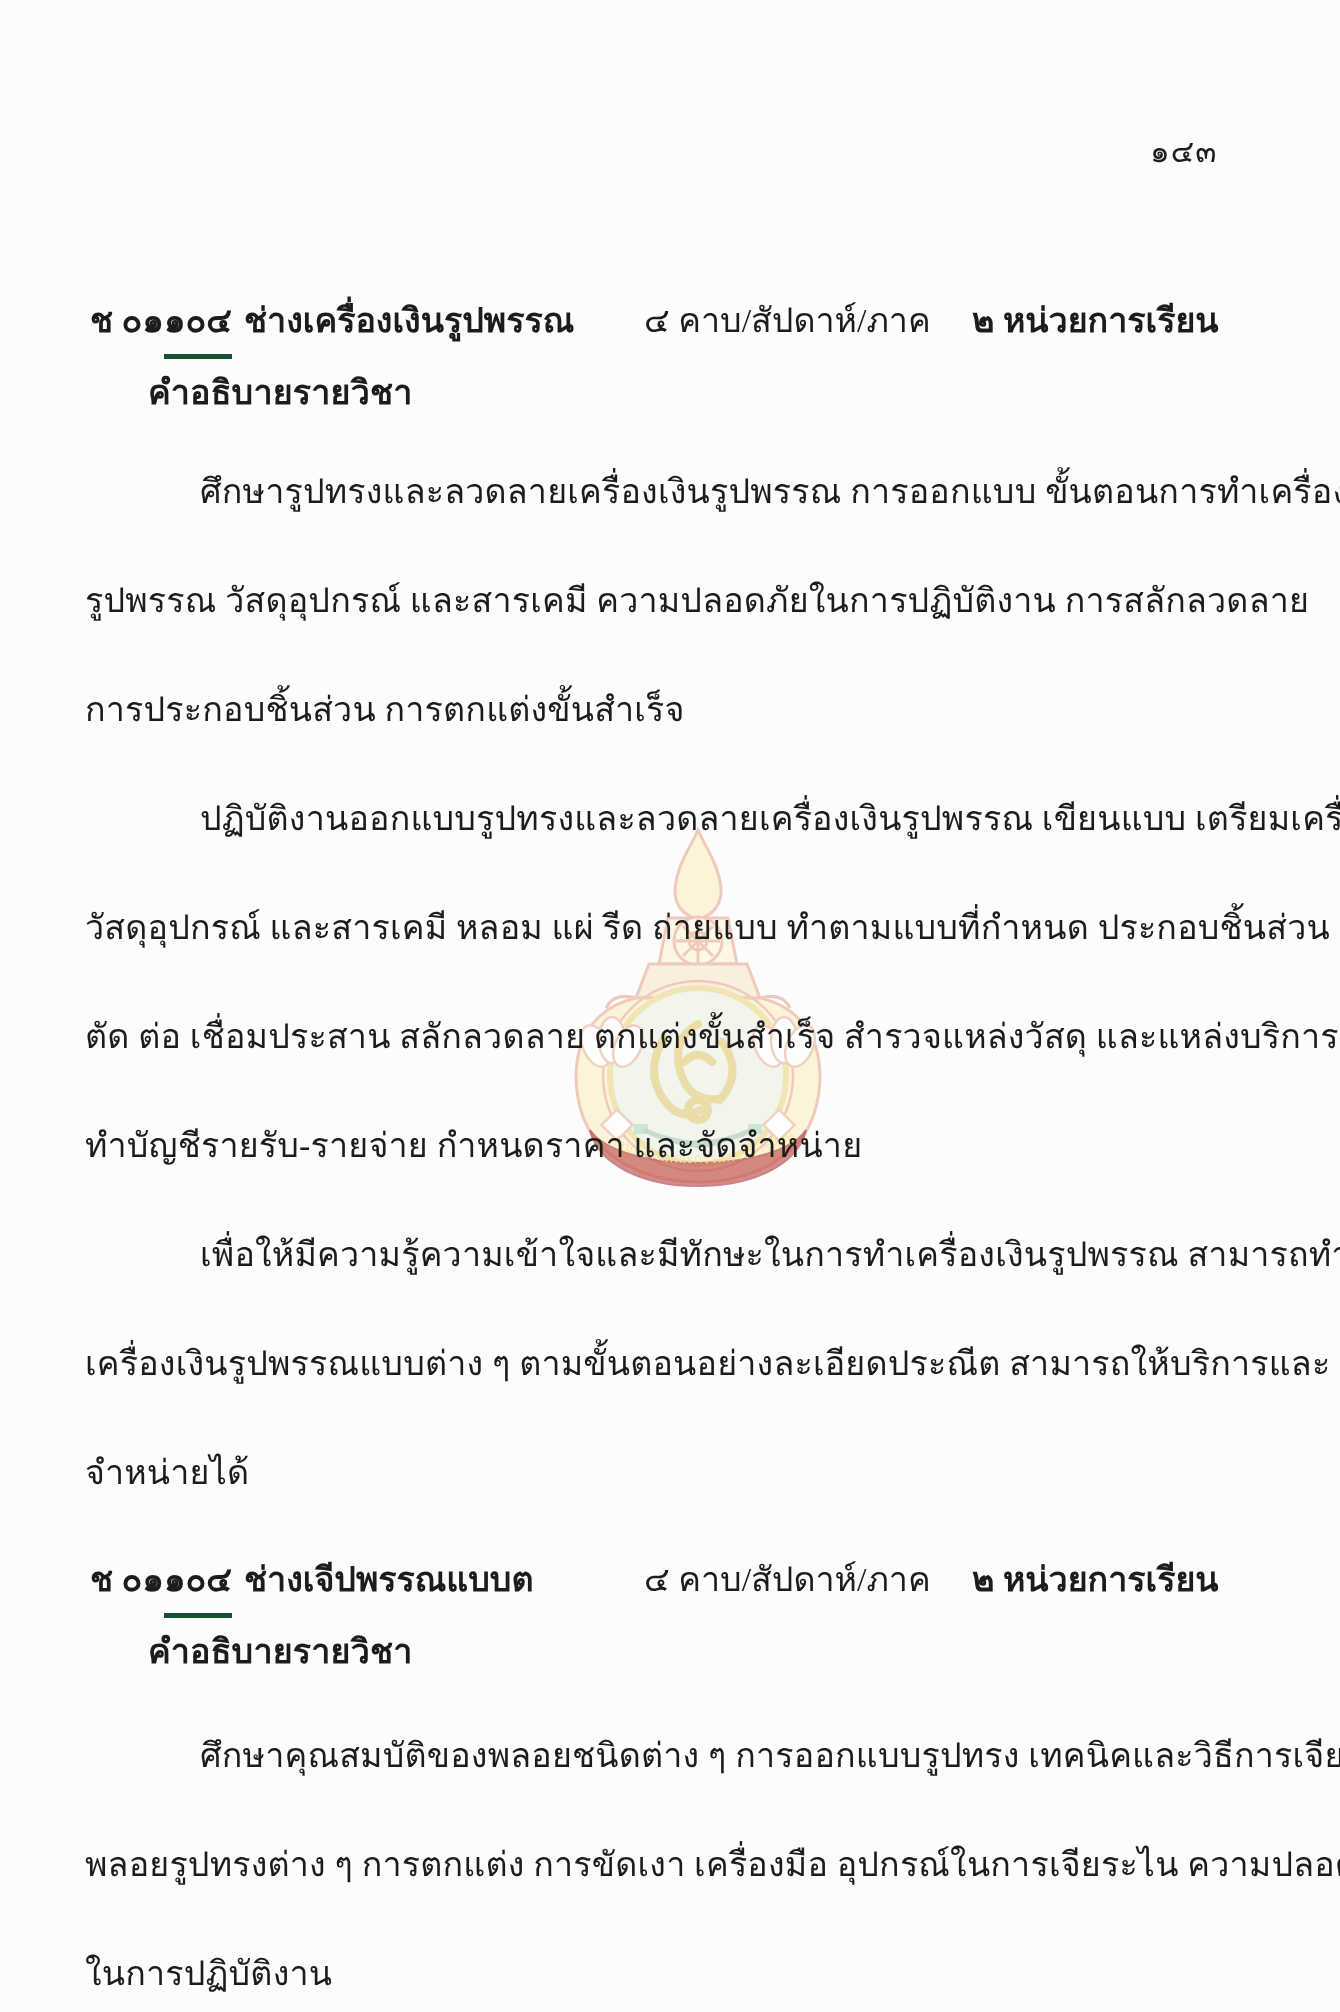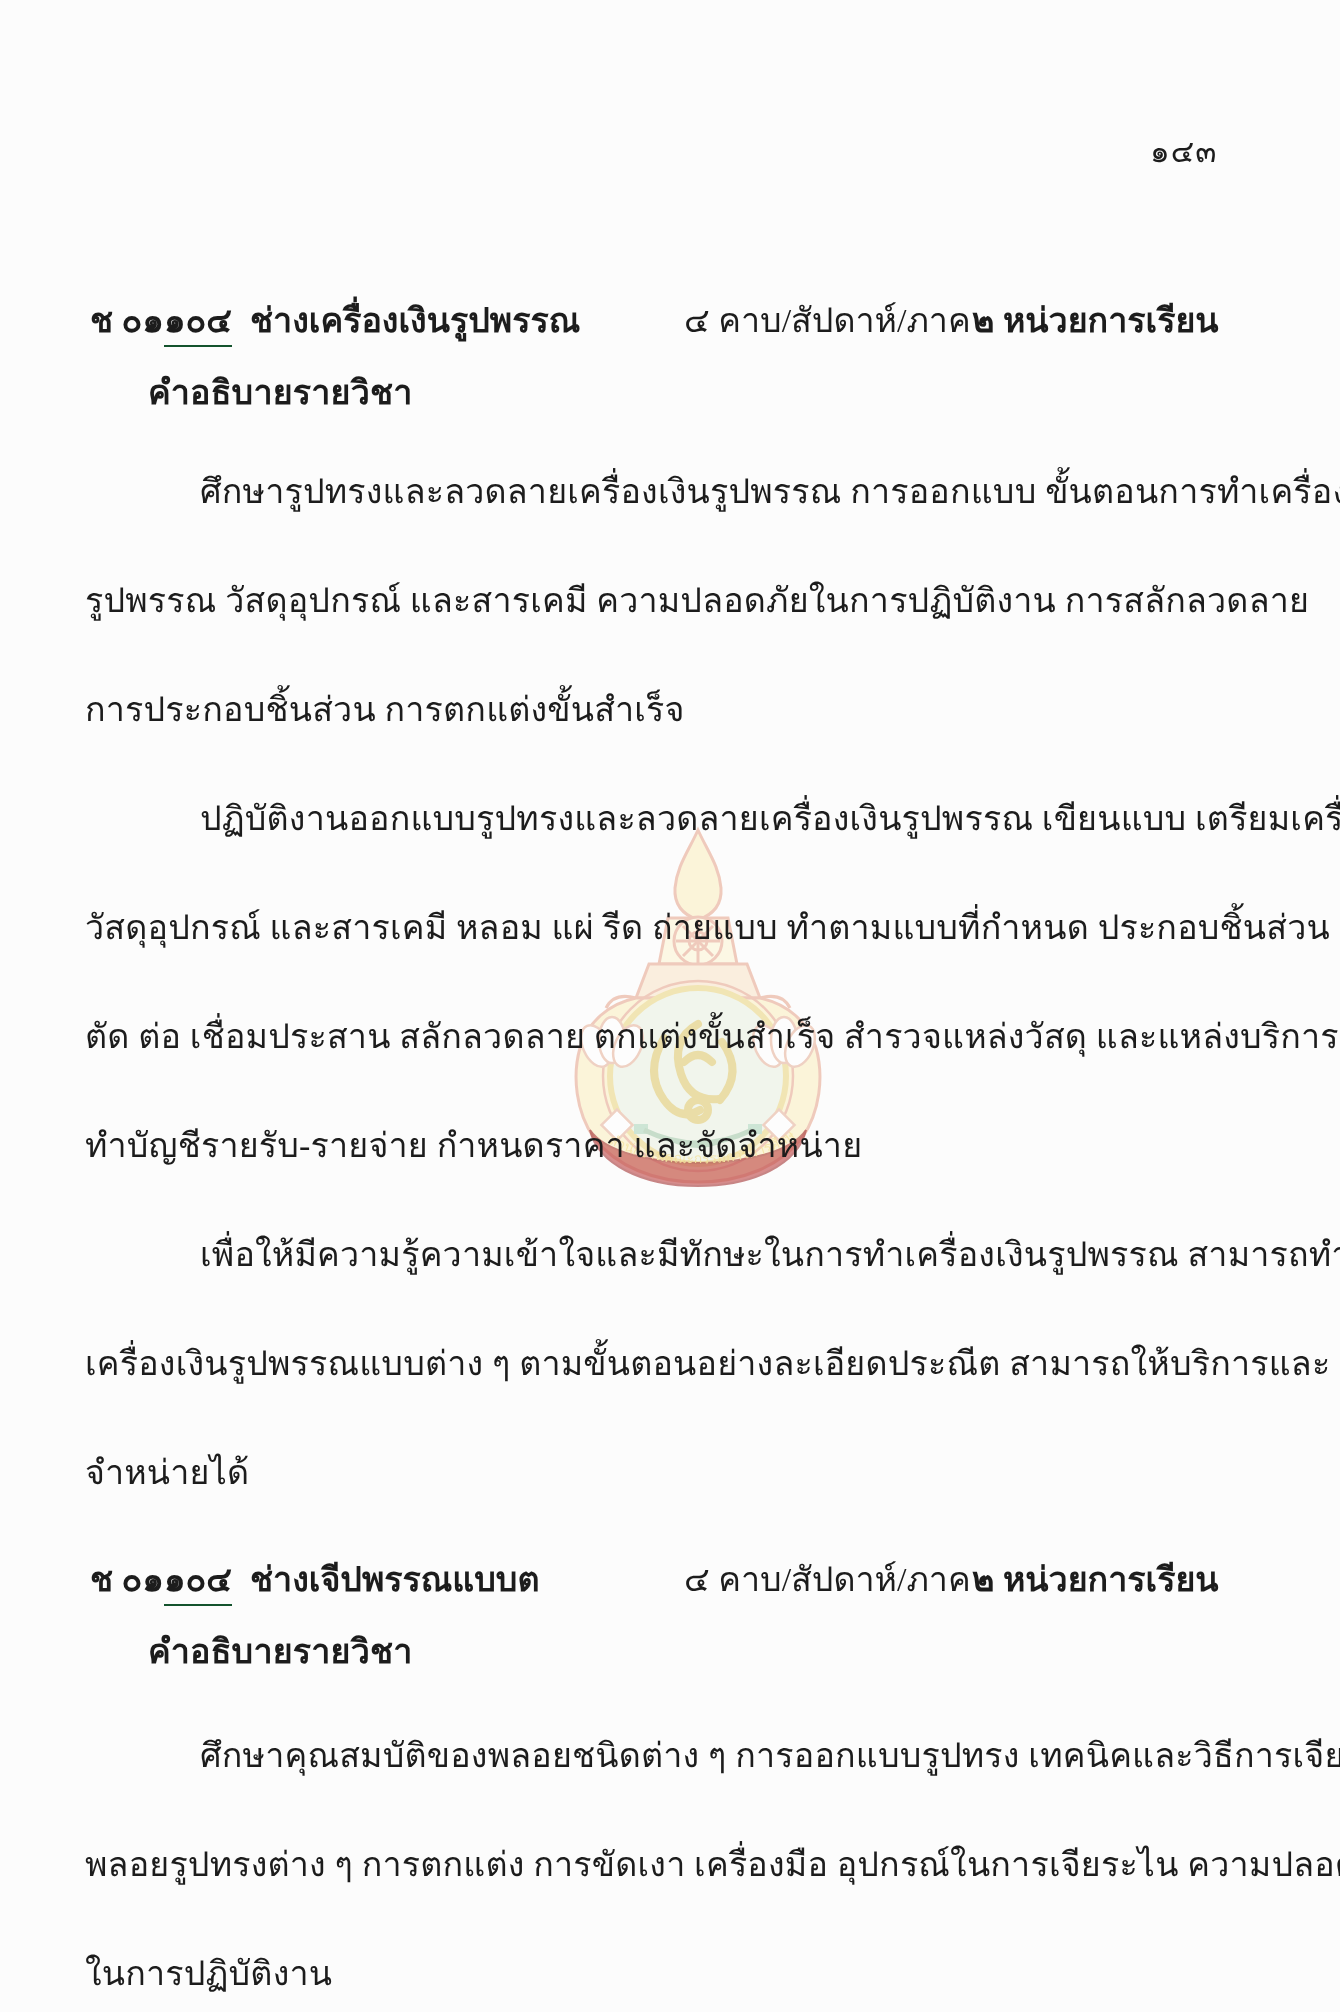--- a/index.html
+++ b/index.html
@@ -13,23 +13,23 @@
   }
   .page-number{
     position:absolute;left:1150px;top:126px;
     font-size:31px;letter-spacing:1px;
   }
   .hrow{
     position:absolute;left:0;width:1340px;
     font-size:34px;white-space:nowrap;
   }
   .hname{position:absolute;left:90px;font-weight:bold;}
-  .code-tail{border-bottom:2px solid #14532d;padding-bottom:6px;}
-  .course-title{margin-left:18px;}
-  .hours{position:absolute;left:684px;font-weight:normal;}
+  .code-tail{border-bottom:5px solid #14532d;padding-bottom:15px;}
+  .course-title{margin-left:12px;}
+  .hours{position:absolute;left:644px;font-weight:normal;}
   .units{position:absolute;left:972px;font-weight:bold;}
   .line{
     position:absolute;left:85px;
     font-size:34px;white-space:nowrap;letter-spacing:.2px;
   }
   .indent{left:200px;}
   .desc{left:148px;font-weight:bold;}
   .watermark{
     position:absolute;left:516px;top:824px;
     width:364px;height:376px;

